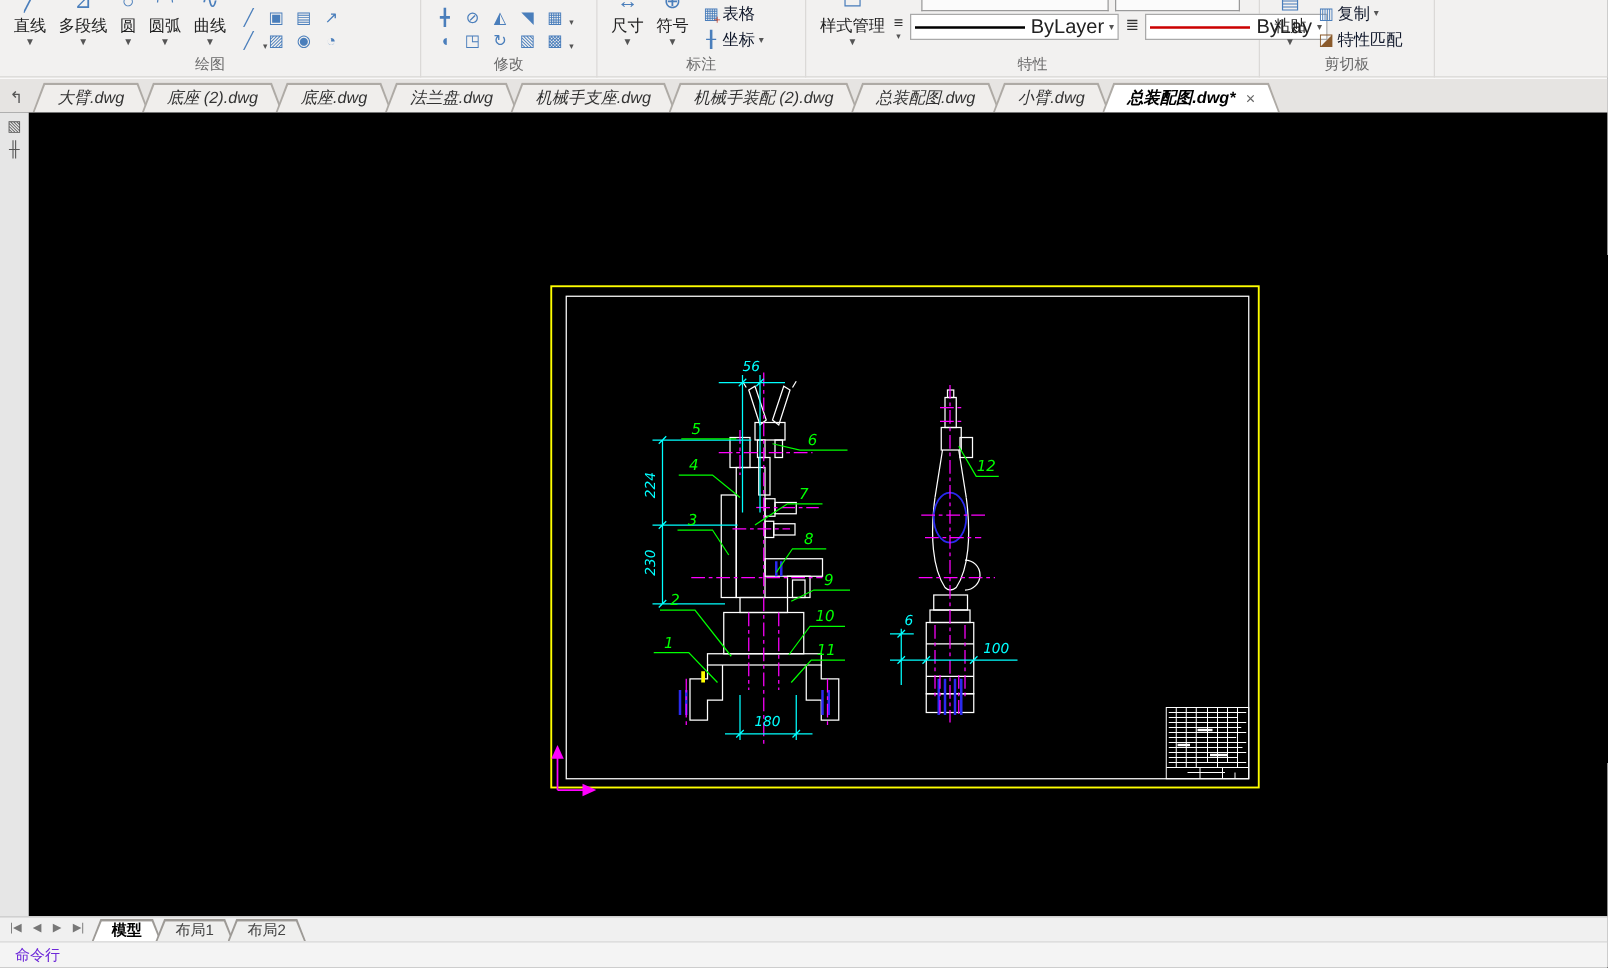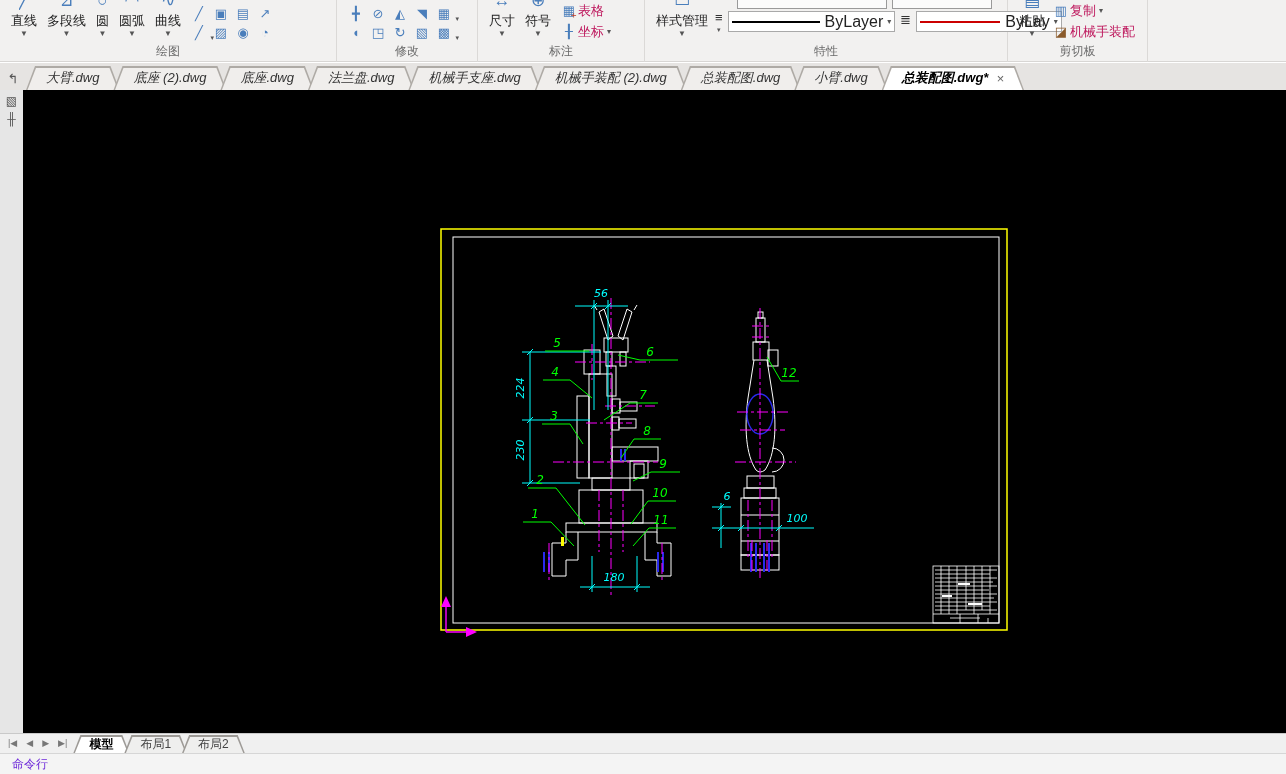--- a/index.html
+++ b/index.html
@@ -20,21 +20,21 @@
     font-size:17px; color:#4a7ebb; line-height:20px; }
   .blabel { font-size:13px; color:#222; line-height:17px; margin-top:1px; white-space:nowrap; }
   .chev { font-size:8px; color:#555; line-height:8px; margin-top:1px; }
   .icongrid { display:grid; grid-template-rows:16px 16px; grid-auto-flow:column;
     gap:3px 4px; margin:6px 4px 0 4px; }
   .sicon { width:18px; height:16px; font-size:13px; color:#4a7ebb; text-align:center;
     line-height:16px; position:relative; }
   .sicon .dd { font-size:7px; color:#555; position:absolute; right:-6px; top:5px; }
   .rowbtn { display:flex; align-items:center; height:17px; margin:2px 0; }
   .rowbtn .ric { font-size:13px; color:#4a7ebb; width:18px; text-align:center; }
-  .rowbtn .rlt { font-size:13px; color:#be185d; white-space:nowrap; }
+  .rowbtn .rlt { font-size:13px; color:#0f172a; white-space:nowrap; }
   .rowbtn .dd  { font-size:8px; color:#555; margin-left:3px; }
   .redacc { color:#c23b22; font-size:9px; position:absolute; margin-left:-6px; margin-top:6px; }
   .cutbox { position:absolute; top:0; height:9px; border:1px solid #9a9a9a; border-top:none; background:#fbfbfb; }
   .select { display:flex; align-items:center; height:21px; background:#fff;
     border:1px solid #a9a9a9; margin:11px 3px 0 3px; padding:0 3px; }
   .select .ln { height:0; border-top:2px solid #000; width:88px; margin-right:5px; }
   .select .ln.red { border-top-color:#cc0000; width:80px; }
   .select .val { font-size:16px; color:#222; white-space:nowrap; }
   .select .dd { font-size:8px; color:#555; margin-left:4px; }
   .minitool { display:flex; flex-direction:column; align-items:center; margin:12px 2px 0 2px;
@@ -222,21 +222,21 @@
           <div class="chev">▼</div>
         </div>
         <div style="display:flex;flex-direction:column;margin-left:2px;">
           <div class="rowbtn">
             <span class="ric">▥</span>
             <span class="rlt">复制</span>
             <span class="dd">▾</span>
           </div>
           <div class="rowbtn">
             <span class="ric" style="color:#8a5a2b;">◪</span>
-            <span class="rlt">机械手装配</span>
+            <span class="rlt">特性匹配</span>
           </div>
         </div>
       </div>
       <div class="rlabel">剪切板</div>
     </div>
 
     <div class="rgroup" style="flex:1;border-right:none;"></div>
   </div>
 
   <div class="filetabs">

